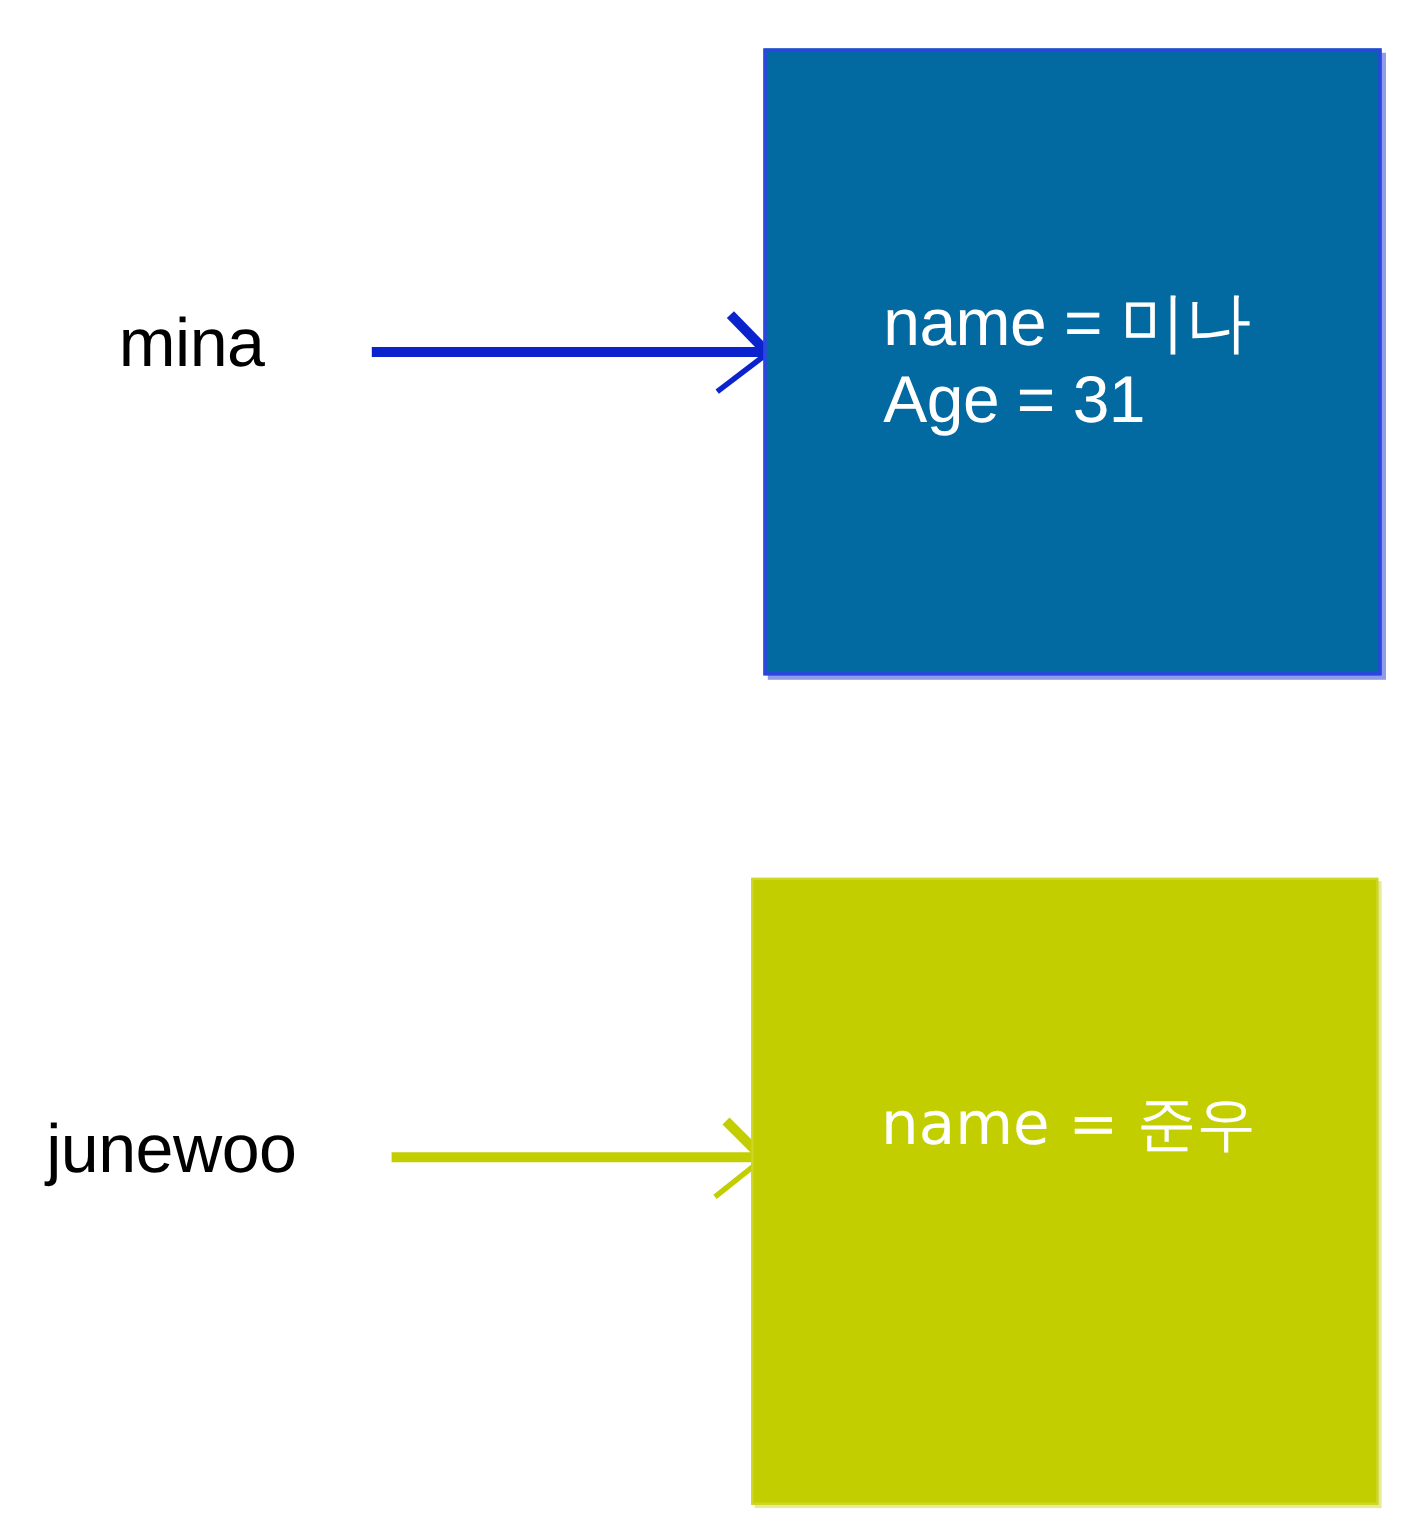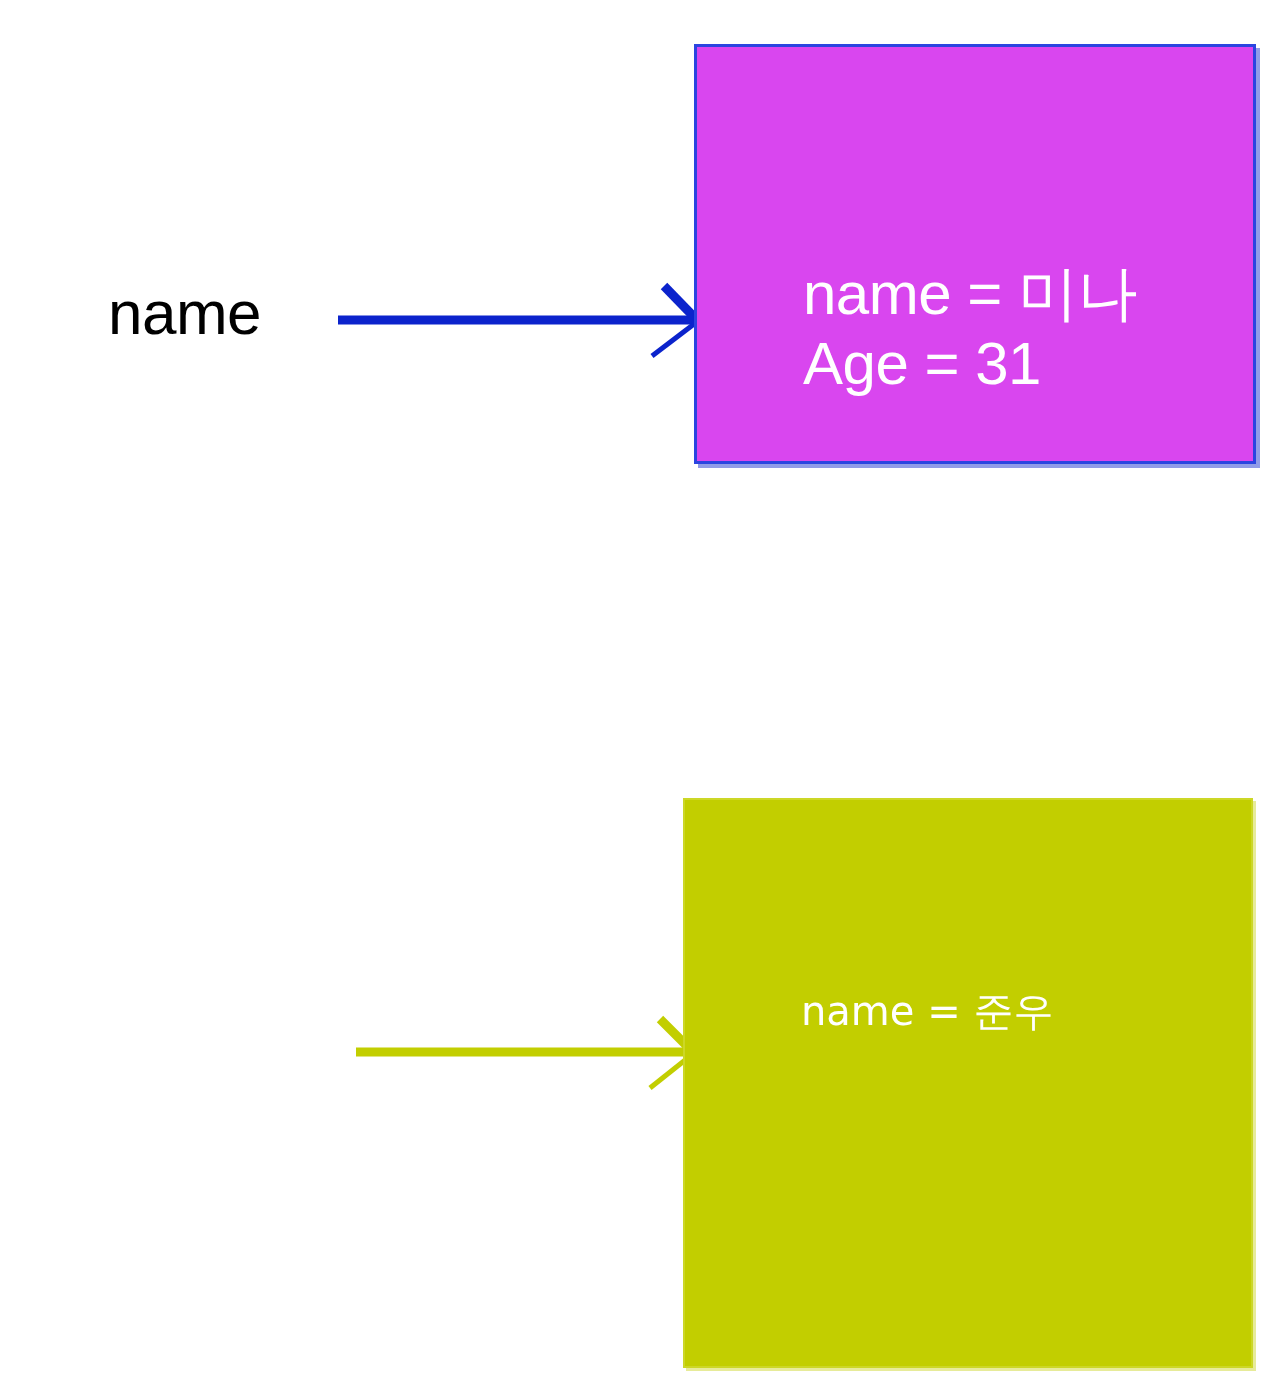--- a/index.html
+++ b/index.html
@@ -70,22 +70,22 @@
   }
   .obj-box .obj-line {
     color: #ffffff;
     white-space: nowrap;
   }
 
   #box-mina {
     left: 694px;
     top: 44px;
     width: 562px;
-    height: 420px;
-    background: #d946ef;
+    height: 570px;
+    background: #0369a1;
     border: 3px solid #2b45e0;
     box-shadow: 4px 4px 0 0 rgba(11,35,204,0.45);
   }
   #box-mina .obj-body {
     position: absolute;
     left: 106px;
     top: 212px;
     width: 420px;
   }
   #box-mina .obj-line {
@@ -106,49 +106,50 @@
     box-shadow: 3px 3px 0 0 rgba(194,206,0,0.40);
   }
   #box-junewoo .obj-body {
     position: absolute;
     left: 116px;
     top: 180px;
     width: 430px;
   }
   #box-junewoo .obj-line {
     font-family: "DejaVu Sans", "Liberation Sans", sans-serif;
-    font-size: 40px;
+    font-size: 54px;
     line-height: 1.55;
     font-weight: 400;
     letter-spacing: 0px;
   }
 </style>
 </head>
 <body>
 
 <div id="canvas">
 
-  <div class="var-label" id="label-mina">name</div>
+  <div class="var-label" id="label-mina">mina</div>
 
   <svg class="arrow-svg" id="arrow-mina" viewBox="0 0 372 82">
 
     <line x1="8" y1="40" x2="366" y2="40" stroke="#0b23cc" stroke-width="9"></line>
 
     <line x1="334" y1="6" x2="368" y2="41" stroke="#0b23cc" stroke-width="9" stroke-linecap="butt"></line>
 
     <line x1="368" y1="41" x2="322" y2="76" stroke="#0b23cc" stroke-width="5" stroke-linecap="butt"></line>
   </svg>
 
   <div class="obj-box" id="box-mina">
     <div class="obj-body">
       <div class="obj-line">name = 미나</div>
       <div class="obj-line">Age = 31</div>
     </div>
   </div>
 
+  <div class="var-label" id="label-junewoo">junewoo</div>
 
   <svg class="arrow-svg" id="arrow-junewoo" viewBox="0 0 348 82">
 
     <line x1="6" y1="40" x2="342" y2="40" stroke="#c2ce00" stroke-width="9"></line>
 
     <line x1="310" y1="7" x2="344" y2="41" stroke="#c2ce00" stroke-width="9" stroke-linecap="butt"></line>
 
     <line x1="344" y1="41" x2="300" y2="76" stroke="#c2ce00" stroke-width="5" stroke-linecap="butt"></line>
   </svg>
 

